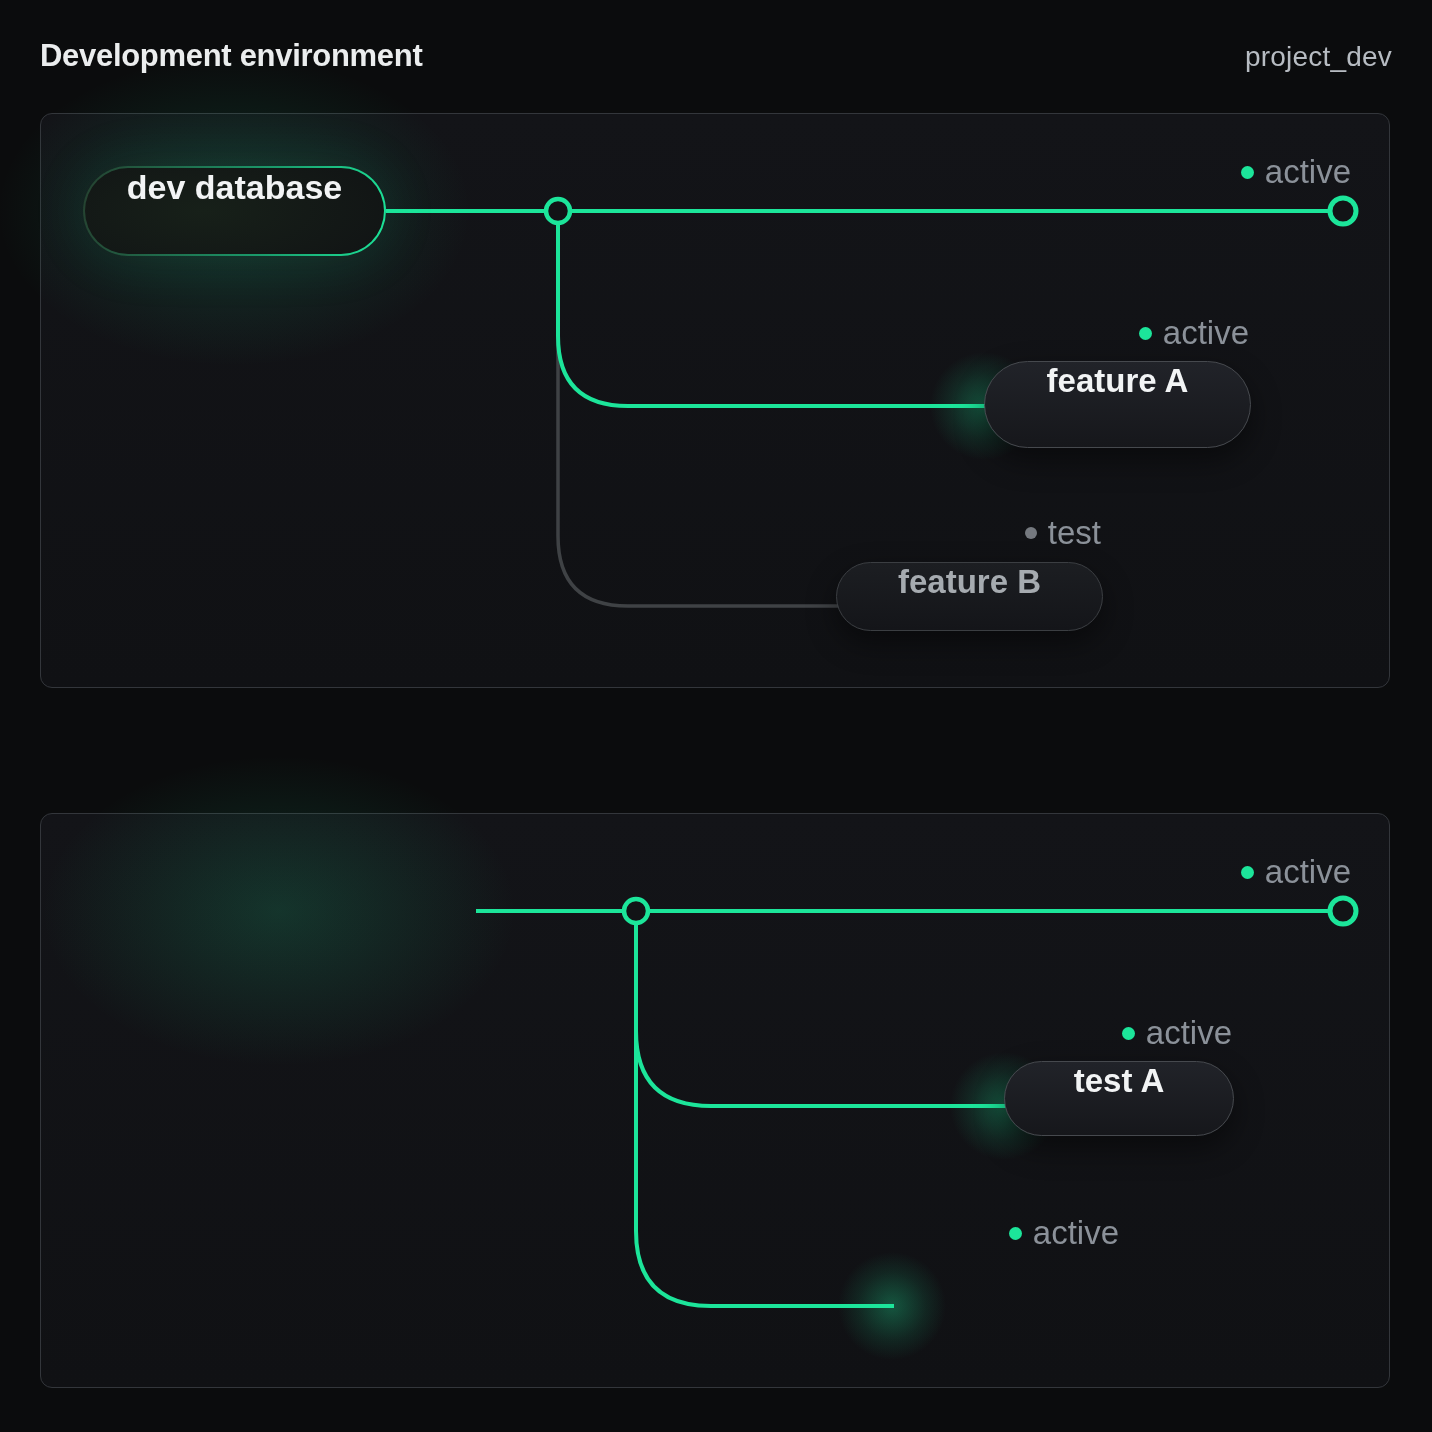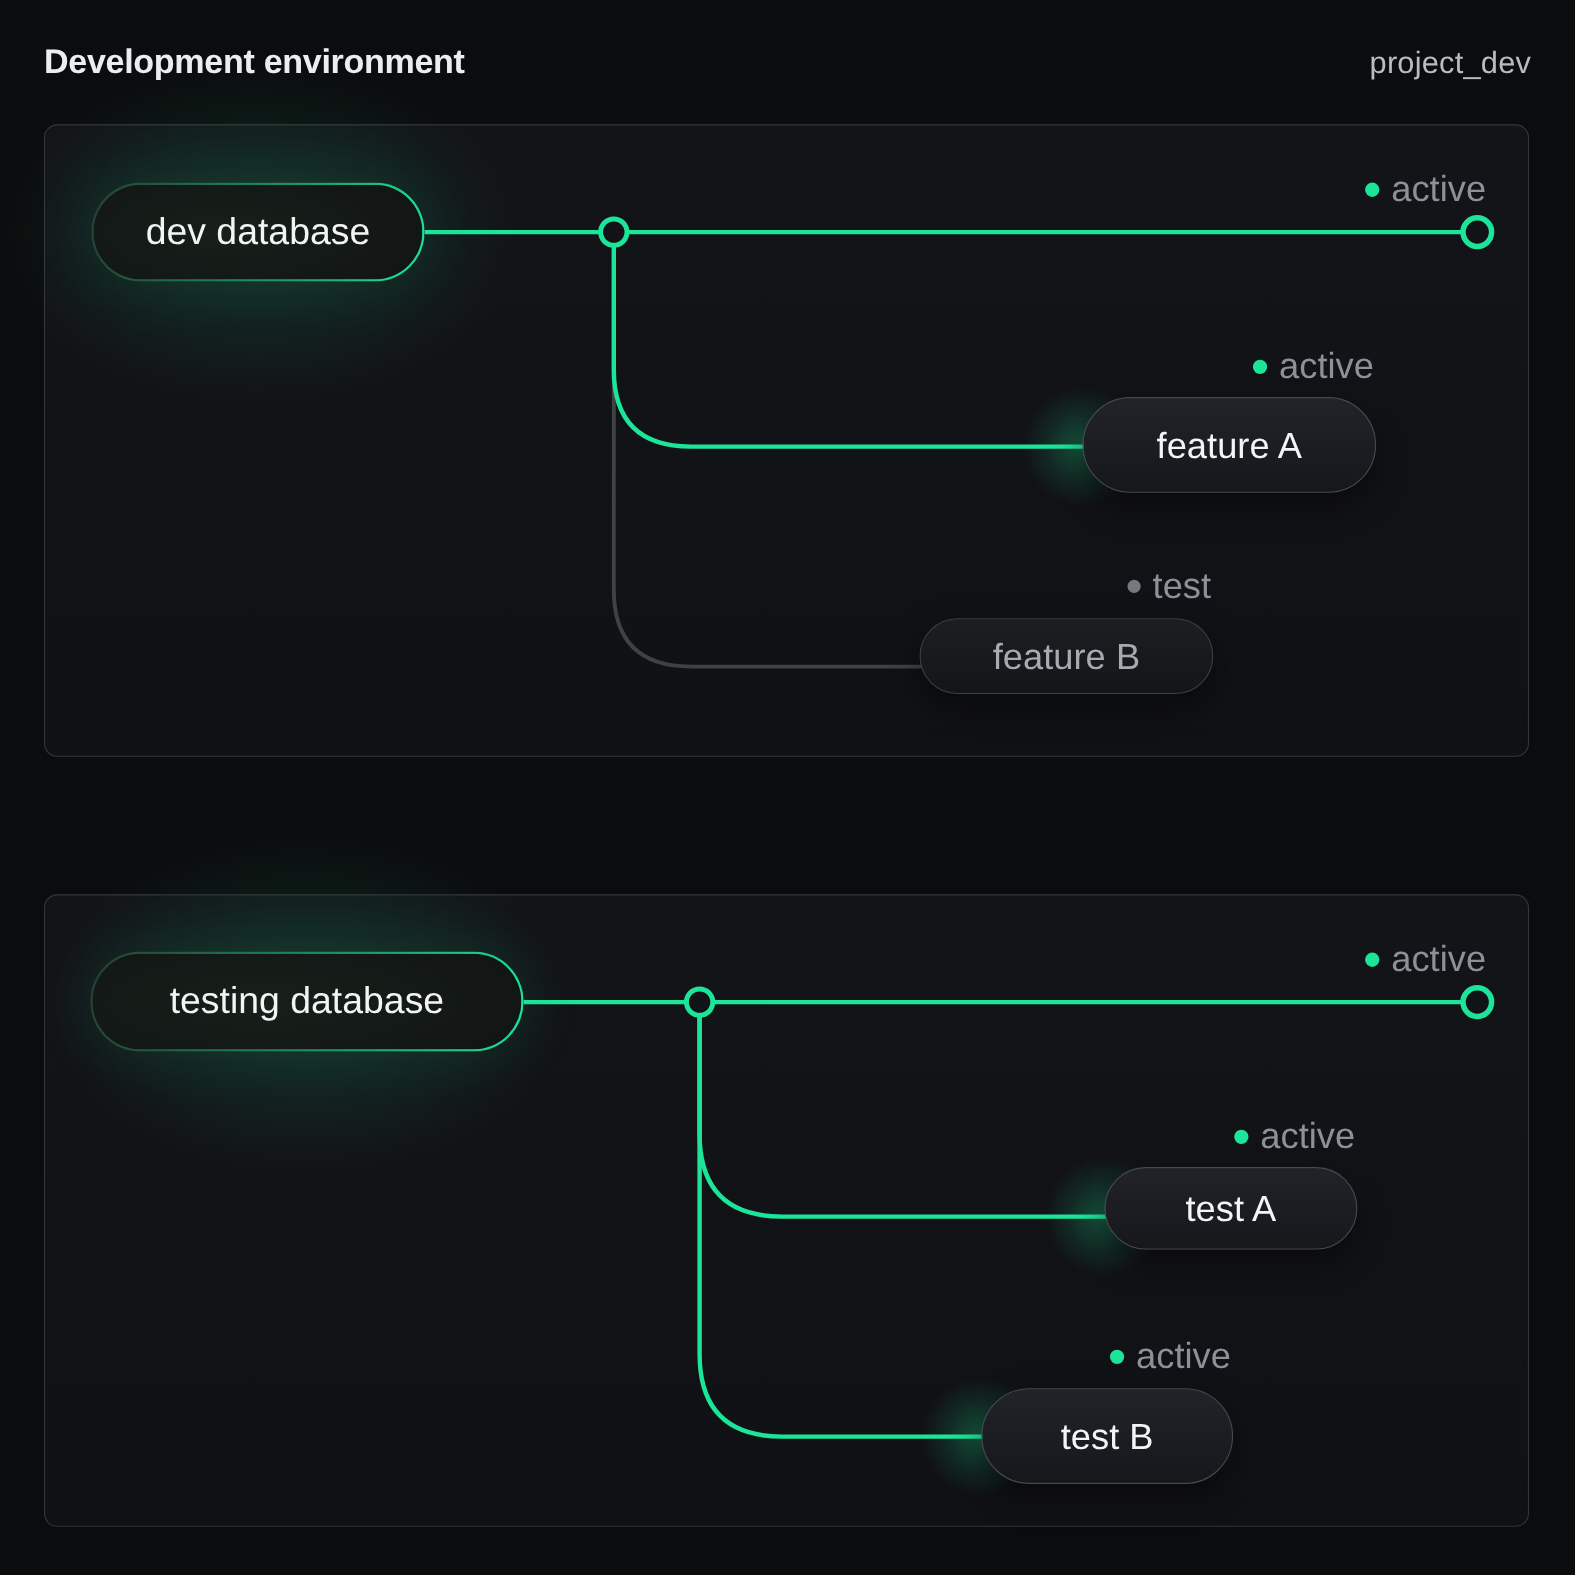--- a/index.html
+++ b/index.html
@@ -30,22 +30,22 @@
   .line-green{stroke:var(--green);stroke-width:4;fill:none;}
   .line-gray{stroke:var(--gray-line);stroke-width:3.5;fill:none;}
   .node-ring{fill:#121316;stroke:var(--green);stroke-width:4.5;}
   .node-ring-end{fill:#121316;stroke:var(--green);stroke-width:5;}
 
   .glow-root{position:absolute;width:640px;height:420px;pointer-events:none;
     background:radial-gradient(closest-side, rgba(30,215,145,0.17), rgba(30,215,145,0.05) 52%, transparent 74%);}
   .glow-tip{position:absolute;width:150px;height:150px;pointer-events:none;
     background:radial-gradient(closest-side, rgba(30,225,150,0.33), rgba(30,225,150,0.10) 45%, transparent 72%);}
 
-  .pill{position:absolute;display:flex;align-items:center;justify-content:center;
-        border-radius:50px;font-size:34px;color:var(--text);white-space:nowrap;}
+  .pill{position:absolute;display:flex;align-items:flex-start;justify-content:center;
+        border-radius:50px;font-size:34px;color:var(--text);white-space:nowrap;font-weight:bold;}
   .pill-root{border:2px solid transparent;
     background:radial-gradient(130% 170% at 40% 50%, #172019 0%, #101214 62%) padding-box,
                linear-gradient(100deg,#25402f 0%,#1a9e6d 62%,var(--green) 100%) border-box;
     box-shadow:0 0 60px rgba(28,220,150,0.10);}
   .pill-child{border:1.5px solid #46494e;font-size:33px;
     background:linear-gradient(180deg,#212329 0%,#16171b 100%);
     box-shadow:0 12px 30px rgba(0,0,0,0.45);}
   .pill-idle{border-color:#3b3e42;color:#a6abb0;
     background:linear-gradient(180deg,#1c1e22 0%,#141519 100%);}
 
@@ -112,31 +112,25 @@
       <div class="glow-tip" style="left:776px;top:417px;"></div>
 
       <svg class="lines" viewBox="0 0 1350 575">
         <path class="line-green" d="M595 109 V417 Q595 492 670 492 H853"></path>
         <path class="line-green" d="M435 97 H1289"></path>
         <path class="line-green" d="M595 109 V217 Q595 292 670 292 H965"></path>
         <circle class="node-ring" cx="595" cy="97" r="12"></circle>
         <circle class="node-ring-end" cx="1302" cy="97" r="13"></circle>
       </svg>
 
-      <div class="pill pill-root" style="left:41px;top:51px;width:394px;height:91px;">
-        <span>testing database</span>
-      </div>
 
       <div class="pill pill-child" style="left:963px;top:247px;width:230px;height:75px;">
         <span>test A</span>
       </div>
 
-      <div class="pill pill-child" style="left:851px;top:448px;width:229px;height:87px;">
-        <span>test B</span>
-      </div>
 
       <div class="status" style="top:40px;right:38px;" data-status="active">
         <span class="status-dot"></span>
         <span class="status-text">active</span>
       </div>
       <div class="status" style="top:201px;right:157px;" data-status="active">
         <span class="status-dot"></span>
         <span class="status-text">active</span>
       </div>
       <div class="status" style="top:401px;right:270px;" data-status="active">

